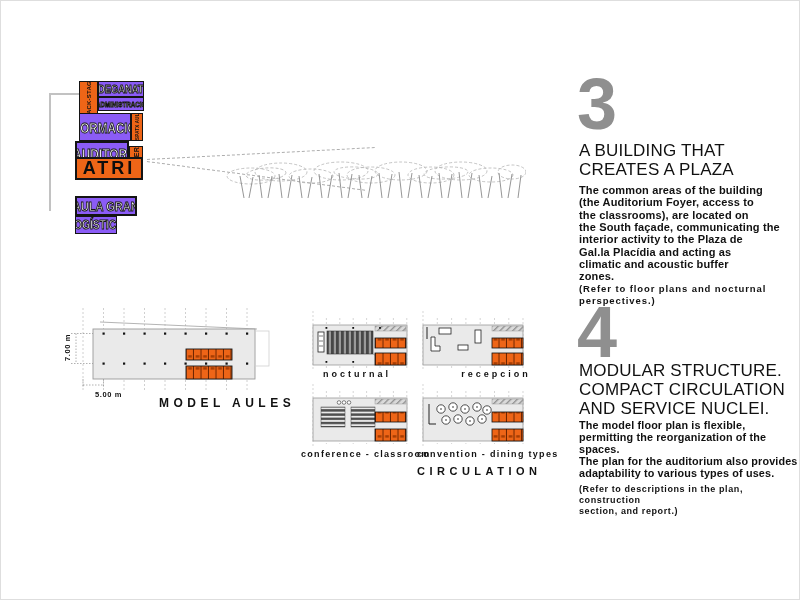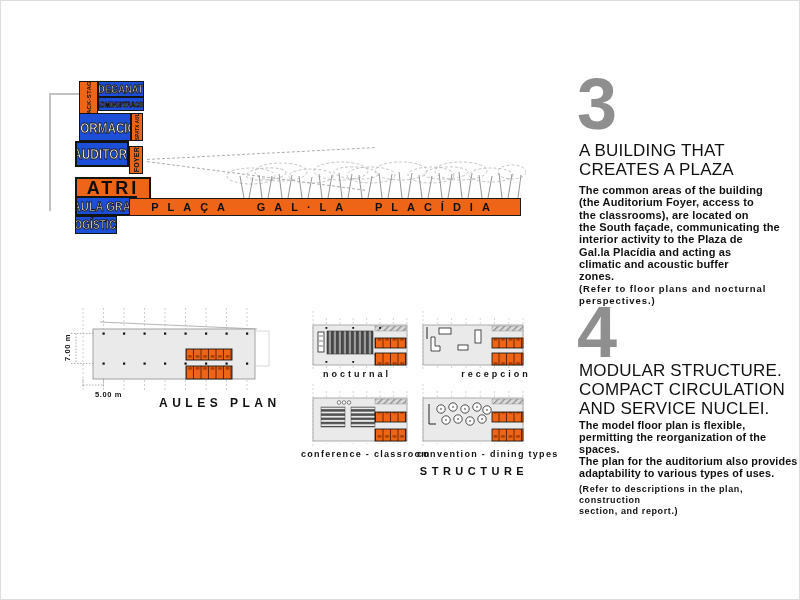--- a/index.html
+++ b/index.html
@@ -3,21 +3,21 @@
 <meta charset="utf-8">
 <style>
   html,body{margin:0;padding:0;background:#fff;}
   .canvas{
     position:relative;width:800px;height:600px;background:#ffffff;
     border:1px solid #dedede;box-sizing:border-box;overflow:hidden;
     font-family:"Liberation Sans","DejaVu Sans",sans-serif;color:#151515;
   }
   
   .pbox{position:absolute;box-sizing:border-box;display:flex;align-items:center;justify-content:center;
-        background:#1d4ed8;border:1px solid #141414;overflow:hidden;}
+        background:#8b5cf6;border:1px solid #141414;overflow:hidden;}
   .pbox.orange{background:#ee6517;}
   .pbox.b2{border-width:2px;}
   .outline{color:#fff;-webkit-text-stroke:0.9px #161616;text-shadow:0 0 1px #444;font-weight:700;white-space:nowrap;}
   .cond85{transform:scaleX(0.85);}
   .cond75{transform:scaleX(0.78);}
   .vtext{writing-mode:vertical-rl;transform:rotate(180deg);font-weight:700;color:#111;white-space:nowrap;letter-spacing:0.2px;}
   .bracket{position:absolute;background:#c2c2c2;}
   .dash-line{position:absolute;border-top:1px dashed #aeaeae;transform-origin:0 0;height:0;}
   
   .plaza-bar{position:absolute;left:128px;top:197px;width:392px;height:18px;box-sizing:border-box;
@@ -86,21 +86,21 @@
   </div>
   <div class="pbox orange" style="left:130px;top:112px;width:12px;height:28px;">
     <span class="vtext" style="font-size:4.5px;">DESPATX AULES</span>
   </div>
   <div class="pbox b2" style="left:74px;top:140px;width:54px;height:26px;">
     <span class="outline cond85" style="font-size:14px;">AUDITORI</span>
   </div>
   <div class="pbox orange" style="left:128px;top:145px;width:14px;height:28px;">
     <span class="vtext" style="font-size:7px;">FOYER</span>
   </div>
-  <div class="pbox orange b2" style="left:74px;top:176px;width:76px;height:23px;">
+  <div class="pbox orange b2" style="left:74px;top:156px;width:68px;height:23px;">
     <span style="font-size:18px;font-weight:700;letter-spacing:3px;color:#0d0d0d;">ATRI</span>
   </div>
   <div class="pbox b2" style="left:74px;top:195px;width:62px;height:20px;">
     <span class="outline cond85" style="font-size:13px;">AULA GRAN</span>
   </div>
   <div class="pbox" style="left:74px;top:215px;width:42px;height:18px;border-width:1.5px;">
     <span class="outline cond85" style="font-size:12px;">LOGÍSTICA</span>
   </div>
 
   <div class="dash-line" style="left:146px;top:158px;width:228px;transform:rotate(-3deg);"></div>
@@ -148,21 +148,20 @@
       <line x1="256" y1="42" x2="253" y2="16"></line>
         <line x1="262" y1="42" x2="266" y2="17"></line>
       <line x1="276" y1="42" x2="273" y2="19"></line>
         <line x1="282" y1="42" x2="286" y2="20"></line>
       <line x1="296" y1="42" x2="293" y2="17"></line>
         <line x1="302" y1="42" x2="306" y2="18"></line>
       <line x1="312" y1="42" x2="315" y2="19"></line>
     </g>
   </svg>
 
-  <div class="plaza-bar">PLAÇA GAL·LA PLACÍDIA</div>
 
   <div class="big-num" style="top:67px;">3</div>
   <div class="sec-heading" style="top:140px;">A BUILDING THAT
 CREATES A PLAZA</div>
   <div class="sec-body" style="top:183px;">The common areas of the building
 (the Auditorium Foyer, access to
 the classrooms), are located on
 the South façade, communicating the
 interior activity to the Plaza de
 Gal.la Placídia and acting as
@@ -222,21 +221,21 @@
       <line x1="12" y1="29.5" x2="34" y2="29.5"></line>
         <line x1="12" y1="59.5" x2="34" y2="59.5"></line>
       <line x1="17" y1="29.5" x2="17" y2="59.5"></line>
       <line x1="24" y1="75" x2="24" y2="84"></line>
         <line x1="44.5" y1="75" x2="44.5" y2="84"></line>
       <line x1="24" y1="81" x2="44.5" y2="81"></line>
     </g>
     <text transform="translate(11,57) rotate(-90)" font-size="7.5" font-weight="bold" letter-spacing="0.6" fill="#111">7.00 m</text>
     <text x="36" y="93" font-size="7.5" font-weight="bold" letter-spacing="0.6" fill="#111">5.00 m</text>
   </svg>
-  <div class="model-plan-label">AULES PLAN</div>
+  <div class="model-plan-label">MODEL AULES</div>
 
   <svg class="drawing" style="left:300px;top:310px;" width="112" height="62" viewBox="0 0 112 62">
     <g stroke="#c4c4c4" stroke-width="0.7" stroke-dasharray="2 2">
       <line x1="12" y1="0" x2="12" y2="60"></line>
         <line x1="25.4" y1="7" x2="25.4" y2="58"></line>
       <line x1="38.8" y1="7" x2="38.8" y2="58"></line>
         <line x1="52.2" y1="7" x2="52.2" y2="58"></line>
       <line x1="65.6" y1="7" x2="65.6" y2="58"></line>
         <line x1="79" y1="7" x2="79" y2="58"></line>
       <line x1="92.4" y1="7" x2="92.4" y2="58"></line>
@@ -345,15 +344,15 @@
         <circle cx="29" cy="36" r="0.8"></circle>
       <circle cx="41" cy="35" r="0.8"></circle>
         <circle cx="53" cy="37" r="0.8"></circle>
         <circle cx="65" cy="35" r="0.8"></circle>
     </g>
     <rect x="75" y="28" width="31" height="10" fill="url(#cells)" stroke="#111" stroke-width="0.8"></rect>
     <rect x="75" y="45" width="31" height="12" fill="url(#cells)" stroke="#111" stroke-width="0.8"></rect>
   </svg>
   <div class="plan-label tight" style="left:416px;top:448px;width:114px;">convention - dining types</div>
 
-  <div class="auditorium-label">STRUCTURE</div>
+  <div class="auditorium-label">CIRCULATION</div>
 
 </div>
 
 </body></html>

